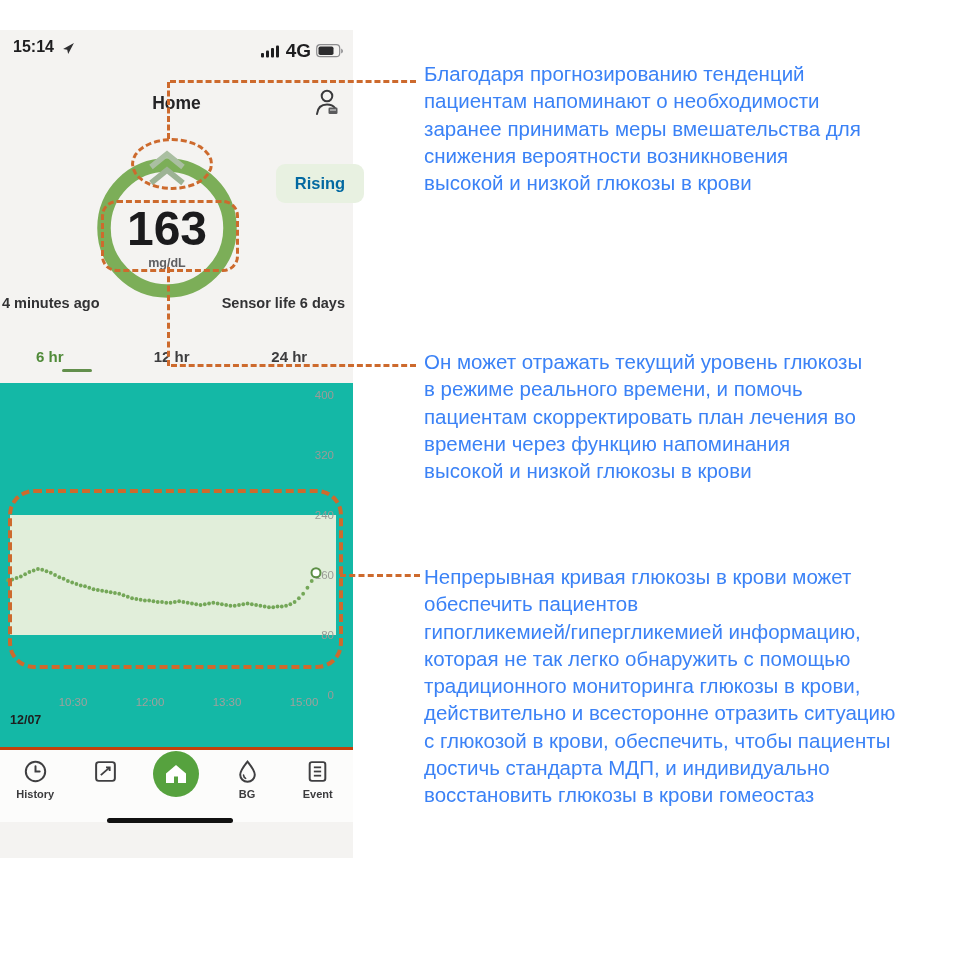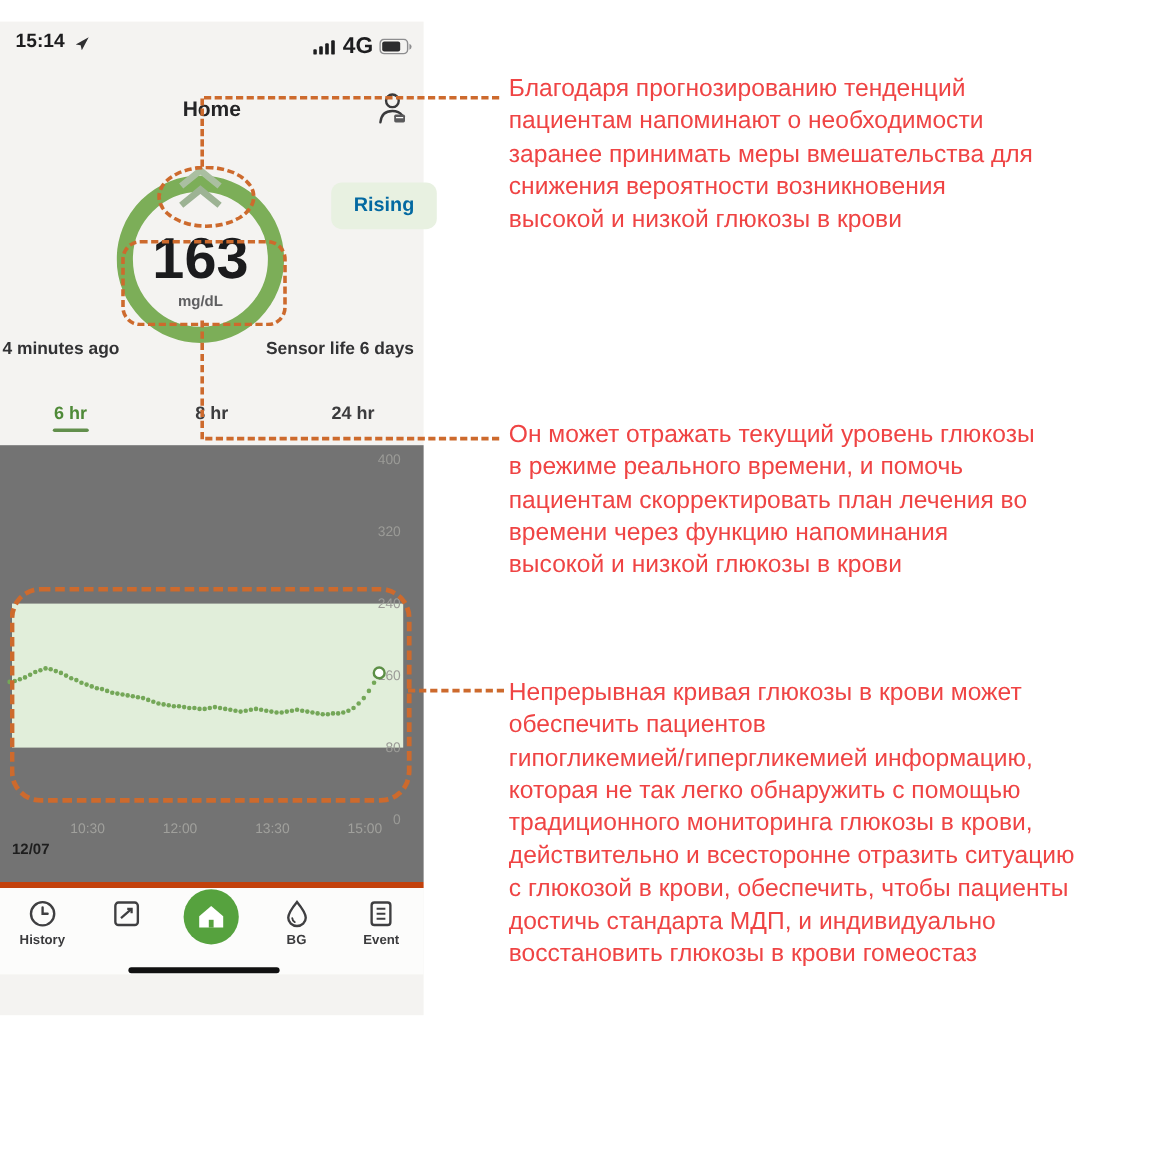--- a/index.html
+++ b/index.html
@@ -1,19 +1,19 @@
 <!DOCTYPE html>
 <html><head>
 <meta charset="utf-8">
 <style>
   html,body{margin:0;padding:0;background:#fff;}
   #stage{position:relative;width:960px;height:960px;background:#fff;overflow:hidden;
          font-family:"Liberation Sans","DejaVu Sans",sans-serif;}
   
-  .phone{position:absolute;left:0;top:18px;width:353px;height:828px;background:#f4f3f1;}
+  .phone{position:absolute;left:0;top:30px;width:353px;height:828px;background:#f4f3f1;}
   .statusbar{position:absolute;left:0;top:4px;width:100%;height:28px;}
   .sb-time{position:absolute;left:13px;top:4px;font-size:16px;font-weight:700;color:#1d1d1f;}
   .sb-loc{position:absolute;left:62px;top:8px;}
   .sb-right{position:absolute;right:9px;top:6px;display:flex;align-items:center;gap:5px;}
   .sb-net{font-size:19px;font-weight:600;color:#1d1d1f;}
   .hdr-title{position:absolute;left:0;top:63px;width:100%;text-align:center;
              font-size:17.5px;font-weight:700;color:#242426;}
   .profile{position:absolute;right:13px;top:58px;width:26px;height:28px;cursor:pointer;}
   .badge{position:absolute;left:276px;top:134px;width:88px;height:39px;border-radius:9px;
          background:#e8f1e1;color:#0369a1;font-size:16.5px;font-weight:600;
@@ -24,43 +24,43 @@
              display:flex;align-items:center;justify-content:center;
              font-size:48px;font-weight:700;color:#1b1b1d;}
   .gauge-unit{position:absolute;left:97px;top:226px;width:140px;text-align:center;
               font-size:12.5px;font-weight:600;color:#5f5f61;}
   .inforow{position:absolute;left:0;top:265px;width:100%;height:18px;font-size:14.5px;
            font-weight:600;color:#323234;}
   .info-left{position:absolute;left:2px;top:0;}
   .info-right{position:absolute;right:8px;top:0;}
   .info-right b{font-weight:800;}
   .tabs{position:absolute;left:0;top:318px;width:100%;display:grid;grid-template-columns:1fr 1fr 1fr;}
-  .tab{text-align:center;font-size:15px;font-weight:700;color:#3c3c3e;cursor:pointer;}
+  .tab{font-size:15px;font-weight:700;color:#3c3c3e;cursor:pointer;padding-left:36px;}
   .tab .ul{width:30px;height:2.5px;background:transparent;margin:4px auto 0;border-radius:2px;}
   .tab.active{color:#4f8a38;}
   .tab.active .ul{background:#628f4c;}
-  .chartcard{position:absolute;left:0;top:353px;width:353px;height:364px;background:#737373;}
+  .chartcard{position:absolute;left:0;top:353px;width:353px;height:364px;background:#14b8a6;}
   .navbar{position:absolute;left:0;top:717px;width:353px;height:72px;background:#fcfcfb;
-          border-top:5px solid #c2410c;display:grid;grid-template-columns:repeat(5,1fr);}
+          border-top:3px solid #c2410c;display:grid;grid-template-columns:repeat(5,1fr);}
   .navitem{position:relative;display:flex;flex-direction:column;align-items:center;
            padding-top:9px;gap:4px;cursor:pointer;}
   .navlabel{font-size:11px;font-weight:700;color:#3b3b3d;}
   .nav-home-circle{position:absolute;top:1px;width:46px;height:46px;border-radius:50%;
                    background:#56a23e;display:flex;align-items:center;justify-content:center;}
   .home-indicator{position:absolute;left:107px;top:788px;width:126px;height:5px;
                   border-radius:3px;background:#111;}
   
   .dash-h{position:absolute;border-top:3.5px dashed #cd6a2d;height:0;}
   .dash-v{position:absolute;border-left:3.5px dashed #cd6a2d;width:0;}
   .dash-ellipse{position:absolute;border:3.5px dashed #cd6a2d;border-radius:50%;}
   .dash-rect{position:absolute;border:3.5px dashed #cd6a2d;}
   
   .ann{position:absolute;left:424px;width:524px;}
   .ann-h{color:#e25715;font-size:21.5px;line-height:27.5px;white-space:pre-line;margin:0 0 7px 0;}
-  .ann-b{color:#ef4444;font-size:20.5px;line-height:27.3px;white-space:pre-line;}
+  .ann-b{color:#3b82f6;font-size:20.5px;line-height:27.3px;white-space:pre-line;}
   .ann3 .ann-h{font-size:21px;line-height:25.5px;letter-spacing:-0.4px;}
 </style>
 </head>
 <body>
 
 <div id="stage">
 
   <div class="phone">
 
     <div class="statusbar">
@@ -105,21 +105,21 @@
     <div class="gauge-val">163</div>
     <div class="gauge-unit">mg/dL</div>
 
     <div class="inforow">
       <span class="info-left">4 minutes ago</span>
       <span class="info-right"><span>Sensor life </span><b>6</b><span> days</span></span>
     </div>
 
     <div class="tabs">
       <div class="tab active"><span>6 hr</span><div class="ul"></div></div>
-      <div class="tab"><span>8 hr</span><div class="ul"></div></div>
+      <div class="tab"><span>12 hr</span><div class="ul"></div></div>
       <div class="tab"><span>24 hr</span><div class="ul"></div></div>
     </div>
 
     <div class="chartcard">
       <svg id="chart-svg" width="353" height="364" viewBox="0 0 353 364">
           <rect x="10" y="132" width="326" height="120" fill="#e1eeda"></rect>
           <text x="334" y="16" text-anchor="end" fill="#9b9b97" font-size="11.5" font-family="Liberation Sans, DejaVu Sans, sans-serif">400</text>
           <text x="334" y="76" text-anchor="end" fill="#9b9b97" font-size="11.5" font-family="Liberation Sans, DejaVu Sans, sans-serif">320</text>
           <text x="334" y="136" text-anchor="end" fill="#9b9b97" font-size="11.5" font-family="Liberation Sans, DejaVu Sans, sans-serif">240</text>
           <text x="334" y="196" text-anchor="end" fill="#9b9b97" font-size="11.5" font-family="Liberation Sans, DejaVu Sans, sans-serif">160</text>

